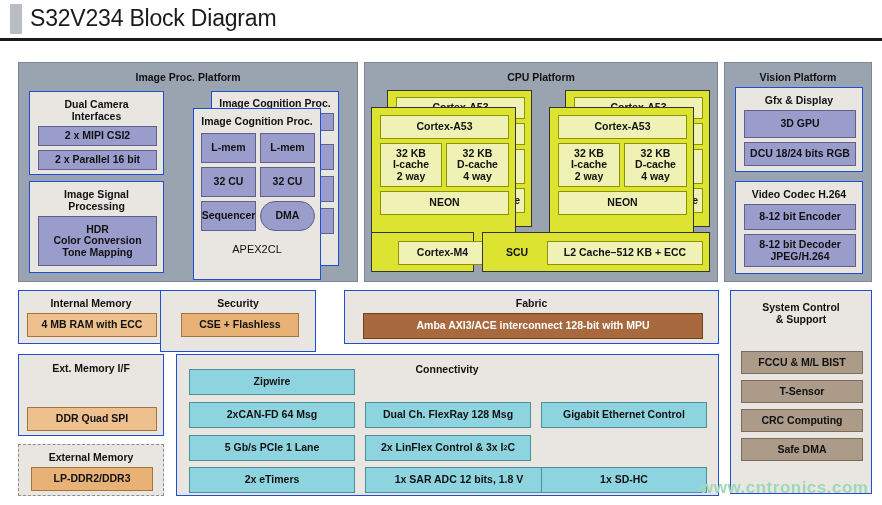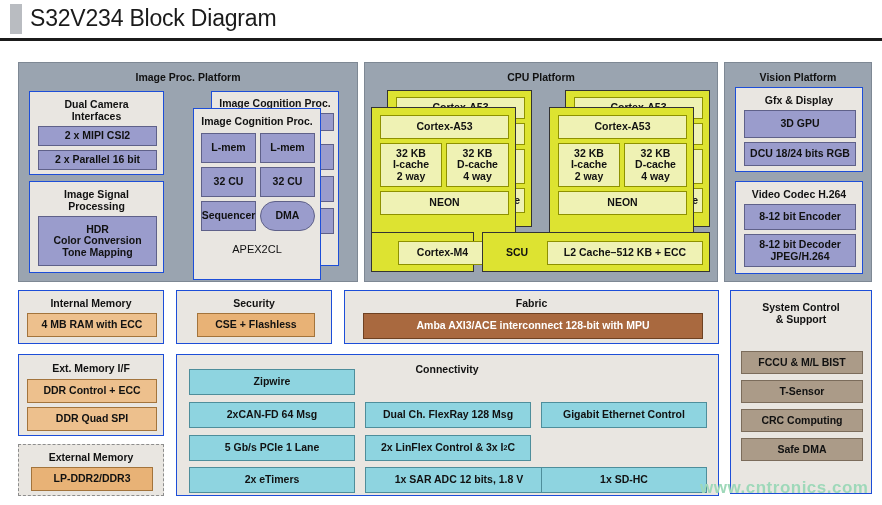--- a/index.html
+++ b/index.html
@@ -211,21 +211,21 @@
         <span>JPEG/H.264</span>
       </div>
     </div>
   </div>
 
   <div class="lt-card" style="left:18px; top:290px; width:146px; height:54px;">
     <div class="card-head" style="top:6px;">Internal Memory</div>
     <div class="chip orange-lt" style="left:8px; top:22px; width:130px; height:24px;">4 MB RAM with ECC</div>
   </div>
 
-  <div class="lt-card" style="left:176px; top:290px; width:156px; height:54px;">
+  <div class="lt-card" style="left:160px; top:290px; width:156px; height:62px;">
     <div class="card-head" style="top:6px;">Security</div>
     <div class="chip orange" style="left:20px; top:22px; width:118px; height:24px;">CSE + Flashless</div>
   </div>
 
   <div class="lt-card" style="left:344px; top:290px; width:375px; height:54px;">
     <div class="card-head" style="top:6px;">Fabric</div>
     <div class="chip brown" style="left:18px; top:22px; width:340px; height:26px;">Amba AXI3/ACE interconnect 128-bit with MPU</div>
   </div>
 
   <div class="lt-card" style="left:730px; top:290px; width:142px; height:204px;">
@@ -233,21 +233,20 @@
     <div class="card-head" style="top:22px;">&amp; Support</div>
     <div class="chip tan" style="left:10px; top:60px; width:122px; height:23px;">FCCU &amp; M/L BIST</div>
     <div class="chip tan" style="left:10px; top:89px; width:122px; height:23px;">T-Sensor</div>
     <div class="chip tan" style="left:10px; top:118px; width:122px; height:23px;">CRC Computing</div>
     <div class="chip tan" style="left:10px; top:147px; width:122px; height:23px;">Safe DMA</div>
     <div class="chip tan-faded" style="left:10px; top:176px; width:122px; height:23px; font-size:10px;margin-top:47px;">DEBUG and Trace Unit</div>
   </div>
 
   <div class="lt-card" style="left:18px; top:354px; width:146px; height:82px;">
     <div class="card-head" style="top:7px;">Ext. Memory I/F</div>
-    <div class="chip orange-lt" style="left:8px; top:24px; width:130px; height:24px;">DDR Control + ECC</div>
     <div class="chip orange-lt" style="left:8px; top:52px; width:130px; height:24px;">DDR Quad SPI</div>
   </div>
 
   <div class="dashed-card" style="left:18px; top:444px; width:146px; height:52px;">
     <div class="card-head" style="top:6px;">External Memory</div>
     <div class="chip orange" style="left:12px; top:22px; width:122px; height:24px;">LP-DDR2/DDR3</div>
   </div>
 
   <div class="lt-card" style="left:176px; top:354px; width:543px; height:142px;">
     <div class="card-head" style="top:8px; left:120px; width:300px;">Connectivity</div>

